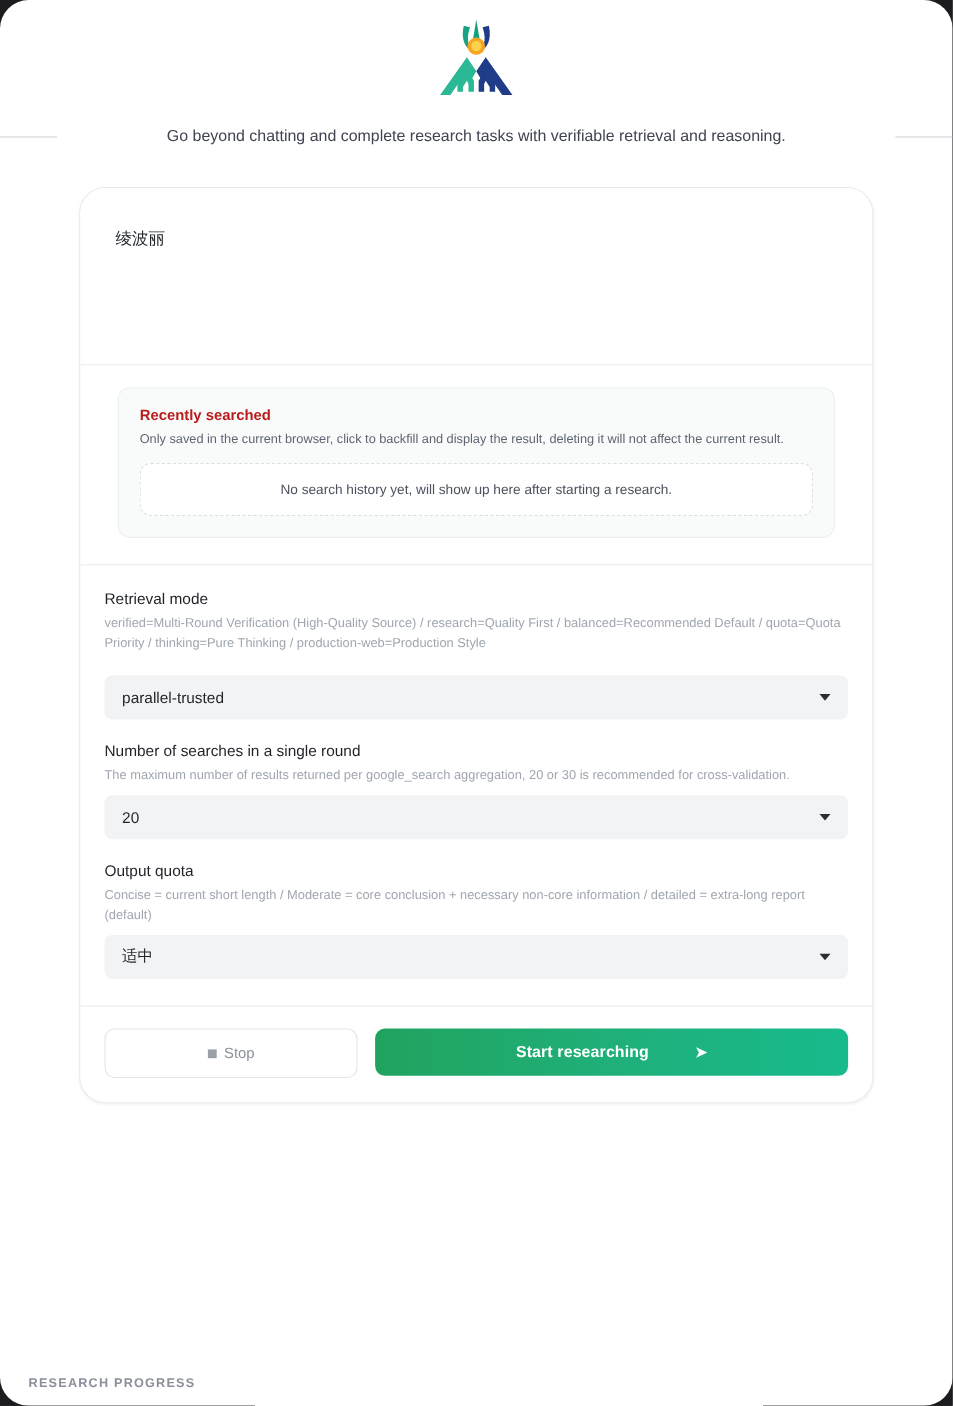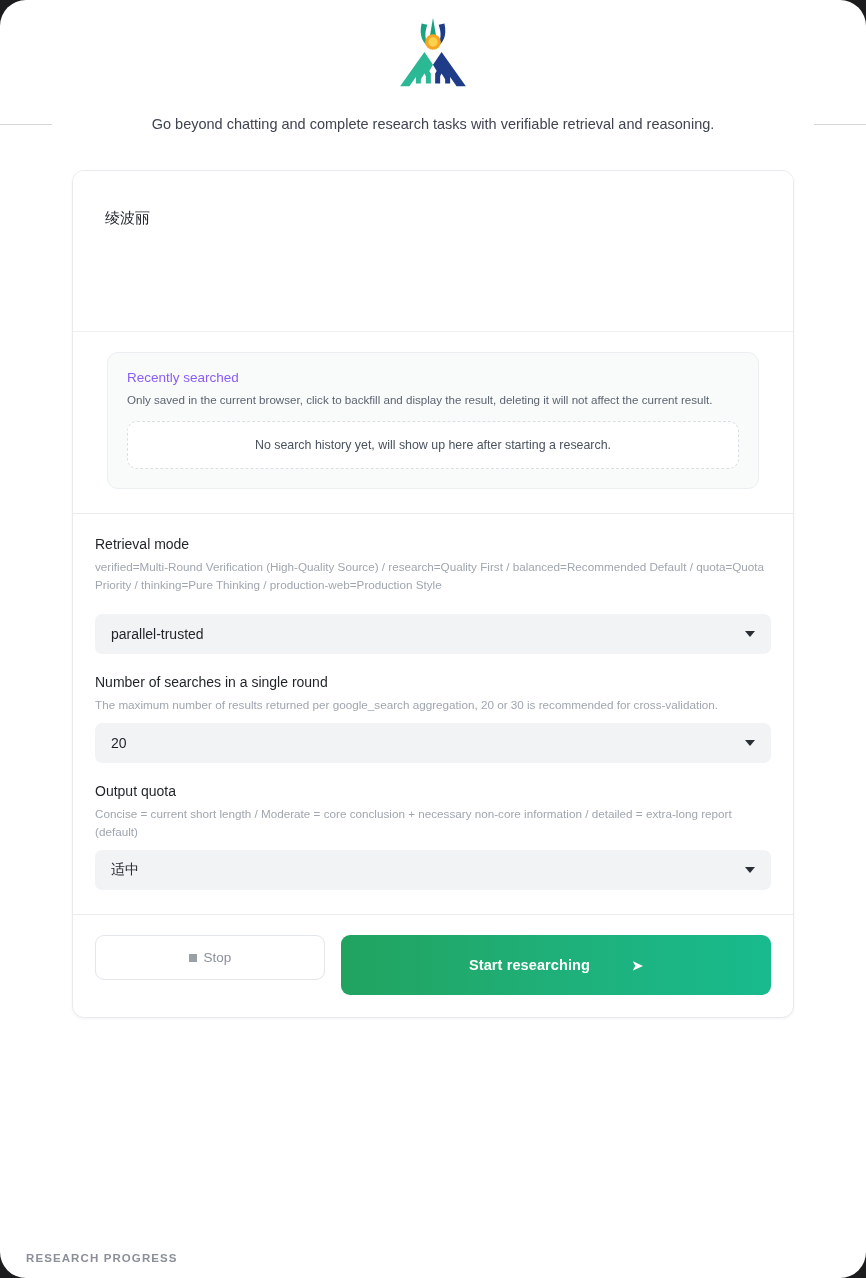--- a/index.html
+++ b/index.html
@@ -55,21 +55,21 @@
     color: #3f4category;
     color: #3f4450;
   }
 
   
   .card {
     margin: 38px auto 15px auto;
     width: 722px;
     background: #ffffff;
     border: 1px solid #e8eaee;
-    border-radius: 12px;
+    border-radius: 24px;
     box-shadow: 0 1px 3px rgba(16,24,40,.05);
     overflow: hidden;
   }
 
   .compose {
     height: 161px;
     background: #ffffff;
     border-bottom: 1px solid #eceef1;
     padding: 36px 32px 0 32px;
   }
@@ -83,22 +83,22 @@
   
   .recent-zone { padding: 20px 34px 24px 34px; }
   .recent-box {
     background: #f9fbfb;
     border: 1px solid #eceff1;
     border-radius: 11px;
     padding: 17px 19px 19px 19px;
   }
   .recent-title {
     font-size: 13.5px;
-    font-weight: 400;
-    color: #8b5cf6;
+    font-weight: 700;
+    color: #b91c1c;
     margin-bottom: 7px;
   }
   .recent-desc {
     font-size: 11.6px;
     color: #5c6470;
     line-height: 1.45;
   }
   .recent-empty {
     margin-top: 12px;
     border: 1px dashed #d9dfe3;
@@ -173,21 +173,21 @@
     font-size: 13.5px;
     color: #8b919a;
     cursor: pointer;
   }
   .stop-square {
     width: 8px; height: 8px;
     background: #9aa0a8;
   }
   .btn-start {
     flex: 1;
-    height: 60px;
+    height: 43px;
     border-radius: 9px;
     background: linear-gradient(90deg, #21a35f 0%, #1fb07a 52%, #18ba8d 100%);
     display: flex;
     align-items: center;
     justify-content: center;
     font-size: 14.5px;
     font-weight: 700;
     color: #ffffff;
     cursor: pointer;
     letter-spacing: .1px;

